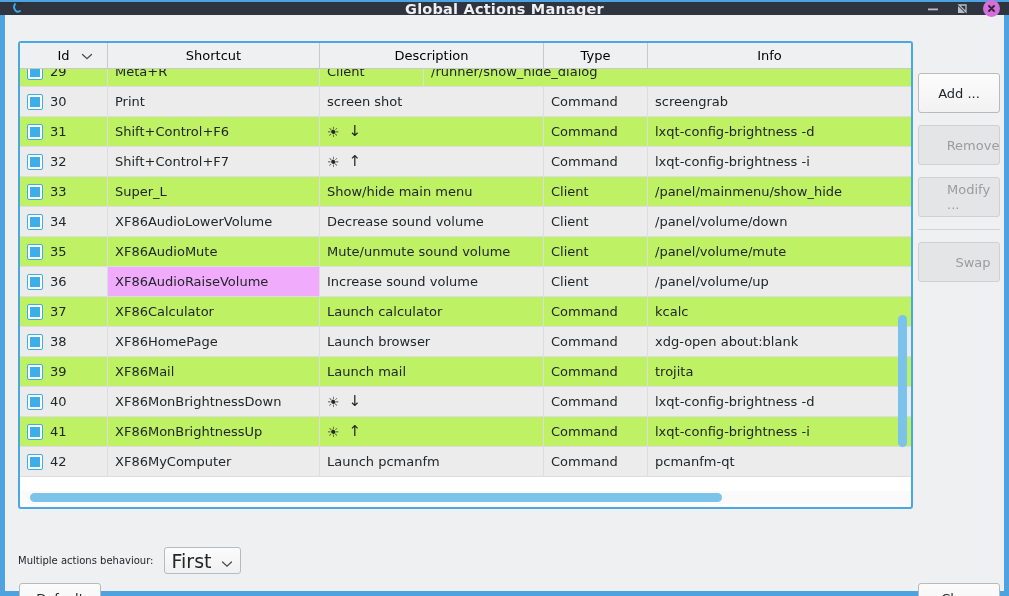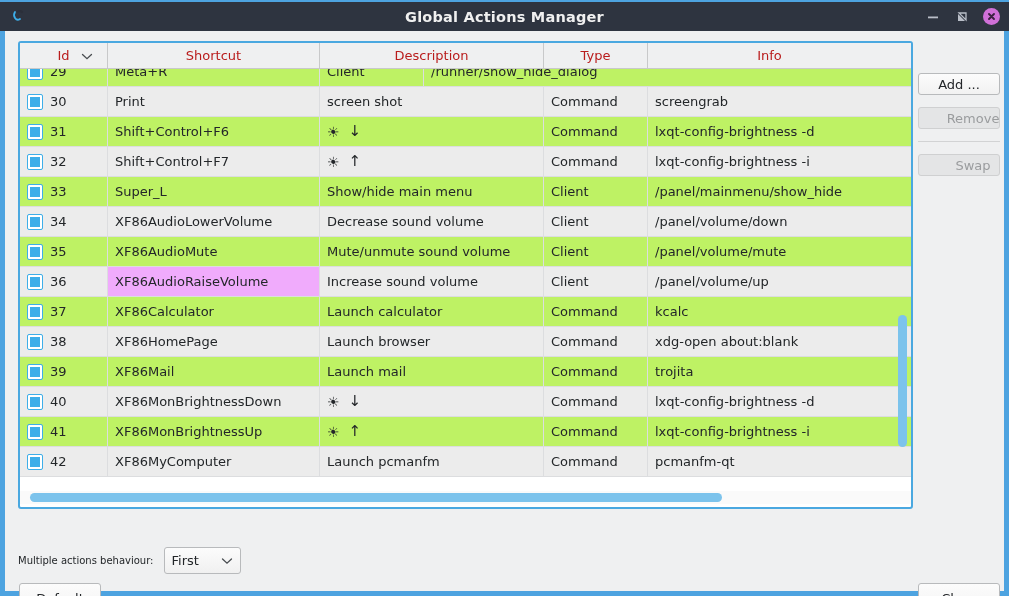--- a/index.html
+++ b/index.html
@@ -25,21 +25,21 @@
     border-left: 5px solid #4da3e0;
     border-right: 5px solid #4da3e0;
     border-bottom: 5px solid #4da3e0;
     background: #eff0f1;
   }
 
   
   #titlebar {
     position: absolute;
     left: -5px; top: 0;
-    width: 1009px; height: 31px;
+    width: 1009px; height: 15px;
     background: #2e3440;
     border-top: 2px solid #4da3e0;
     box-sizing: border-box;
     display: flex;
     align-items: center;
     gap: 16px;
   }
   #app-icon {
     width: 30px; height: 24px;
     margin-left: 4px;
@@ -105,21 +105,21 @@
     border-bottom: 1px solid #c8c9ca;
     box-sizing: border-box;
   }
   .th {
     box-sizing: border-box;
     border-right: 1px solid #c8c9ca;
     display: flex;
     align-items: center;
     justify-content: center;
     font-size: 13px;
-    color: #b91c1c;
+    color: #000000;
     height: 100%;
     position: relative;
   }
   .th:last-child { border-right: none; }
   .th.sorted { justify-content: center; }
   .sort-chev {
     position: absolute;
     right: 14px;
     top: 50%;
     transform: translateY(-50%);
@@ -216,21 +216,21 @@
 
   
   #side-buttons {
     position: absolute;
     left: 913px; top: 42px;
     width: 82px;
     display: flex;
     flex-direction: column;
   }
   .side-btn {
-    height: 22px;
+    height: 40px;
     width: 82px;
     box-sizing: border-box;
     border: 1px solid #b8babc;
     border-radius: 3px;
     background: linear-gradient(#fcfcfc, #f2f2f2);
     color: #232629;
     font-size: 13px;
     font-family: inherit;
     display: flex;
     align-items: center;
@@ -261,21 +261,21 @@
   #behaviour-label { font-size: 10px; color: #232629; }
   #behaviour-select {
     width: 77px; height: 27px;
     box-sizing: border-box;
     border: 1px solid #b8babc;
     border-radius: 3px;
     background: linear-gradient(#fcfcfc, #f0f0f0);
     display: flex;
     align-items: center;
     padding: 0 7px;
-    font-size: 13px;
+    font-size: 19px;
     color: #232629;
   }
   #behaviour-value { flex: 1 1 auto; }
 
   #btn-default {
     position: absolute;
     left: 14px; top: 552px;
     width: 82px; height: 30px;
     box-sizing: border-box;
     border: 1px solid #b8babc;
@@ -624,20 +624,21 @@
         <div id="vthumb"></div>
       </div>
       <div id="hscroll">
         <div id="hthumb"></div>
       </div>
     </div>
 
     <div id="side-buttons">
         <div class="side-btn">Add ...</div>
         <div class="side-btn disabled">Remove</div>
+        <div class="side-btn disabled">Modify ...</div>
         <div class="btn-sep"></div>
         <div class="side-btn disabled">Swap</div>
       </div>
 
     <div id="behaviour-row">
       <span id="behaviour-label">Multiple actions behaviour:</span>
       <div id="behaviour-select">
         <span id="behaviour-value">First</span>
         <span>
           <svg width="12" height="8" viewBox="0 0 12 8">

